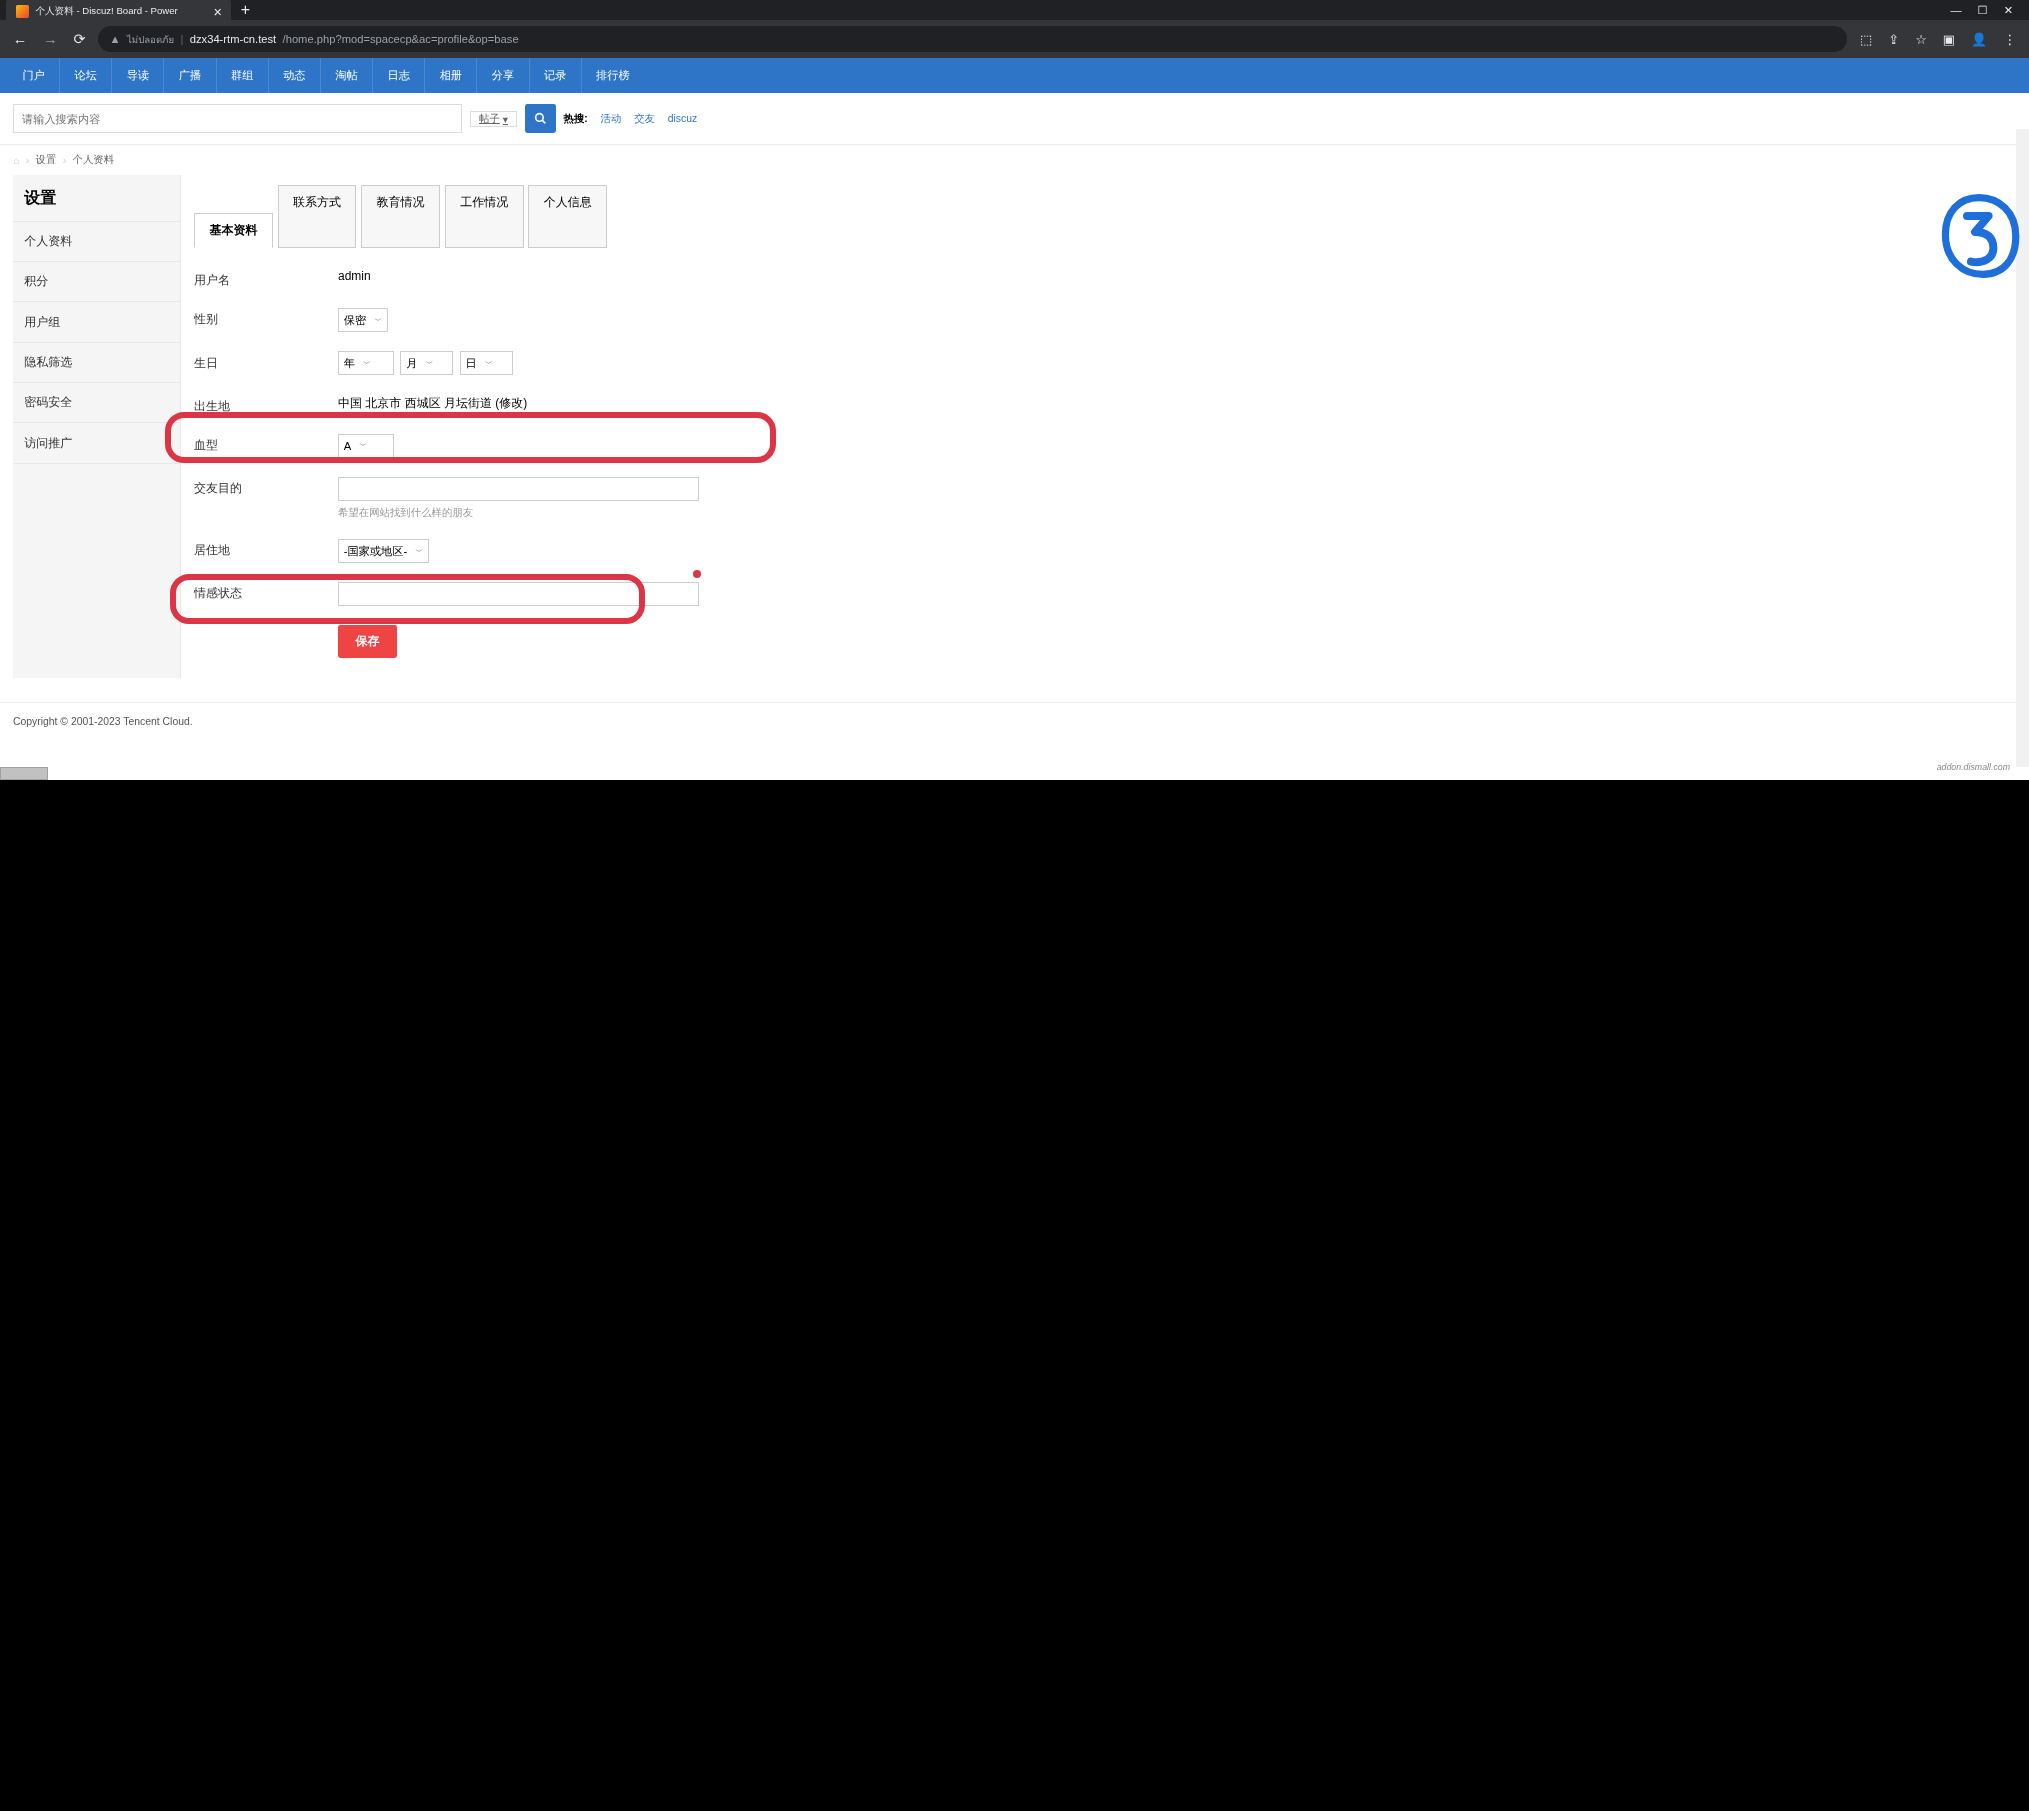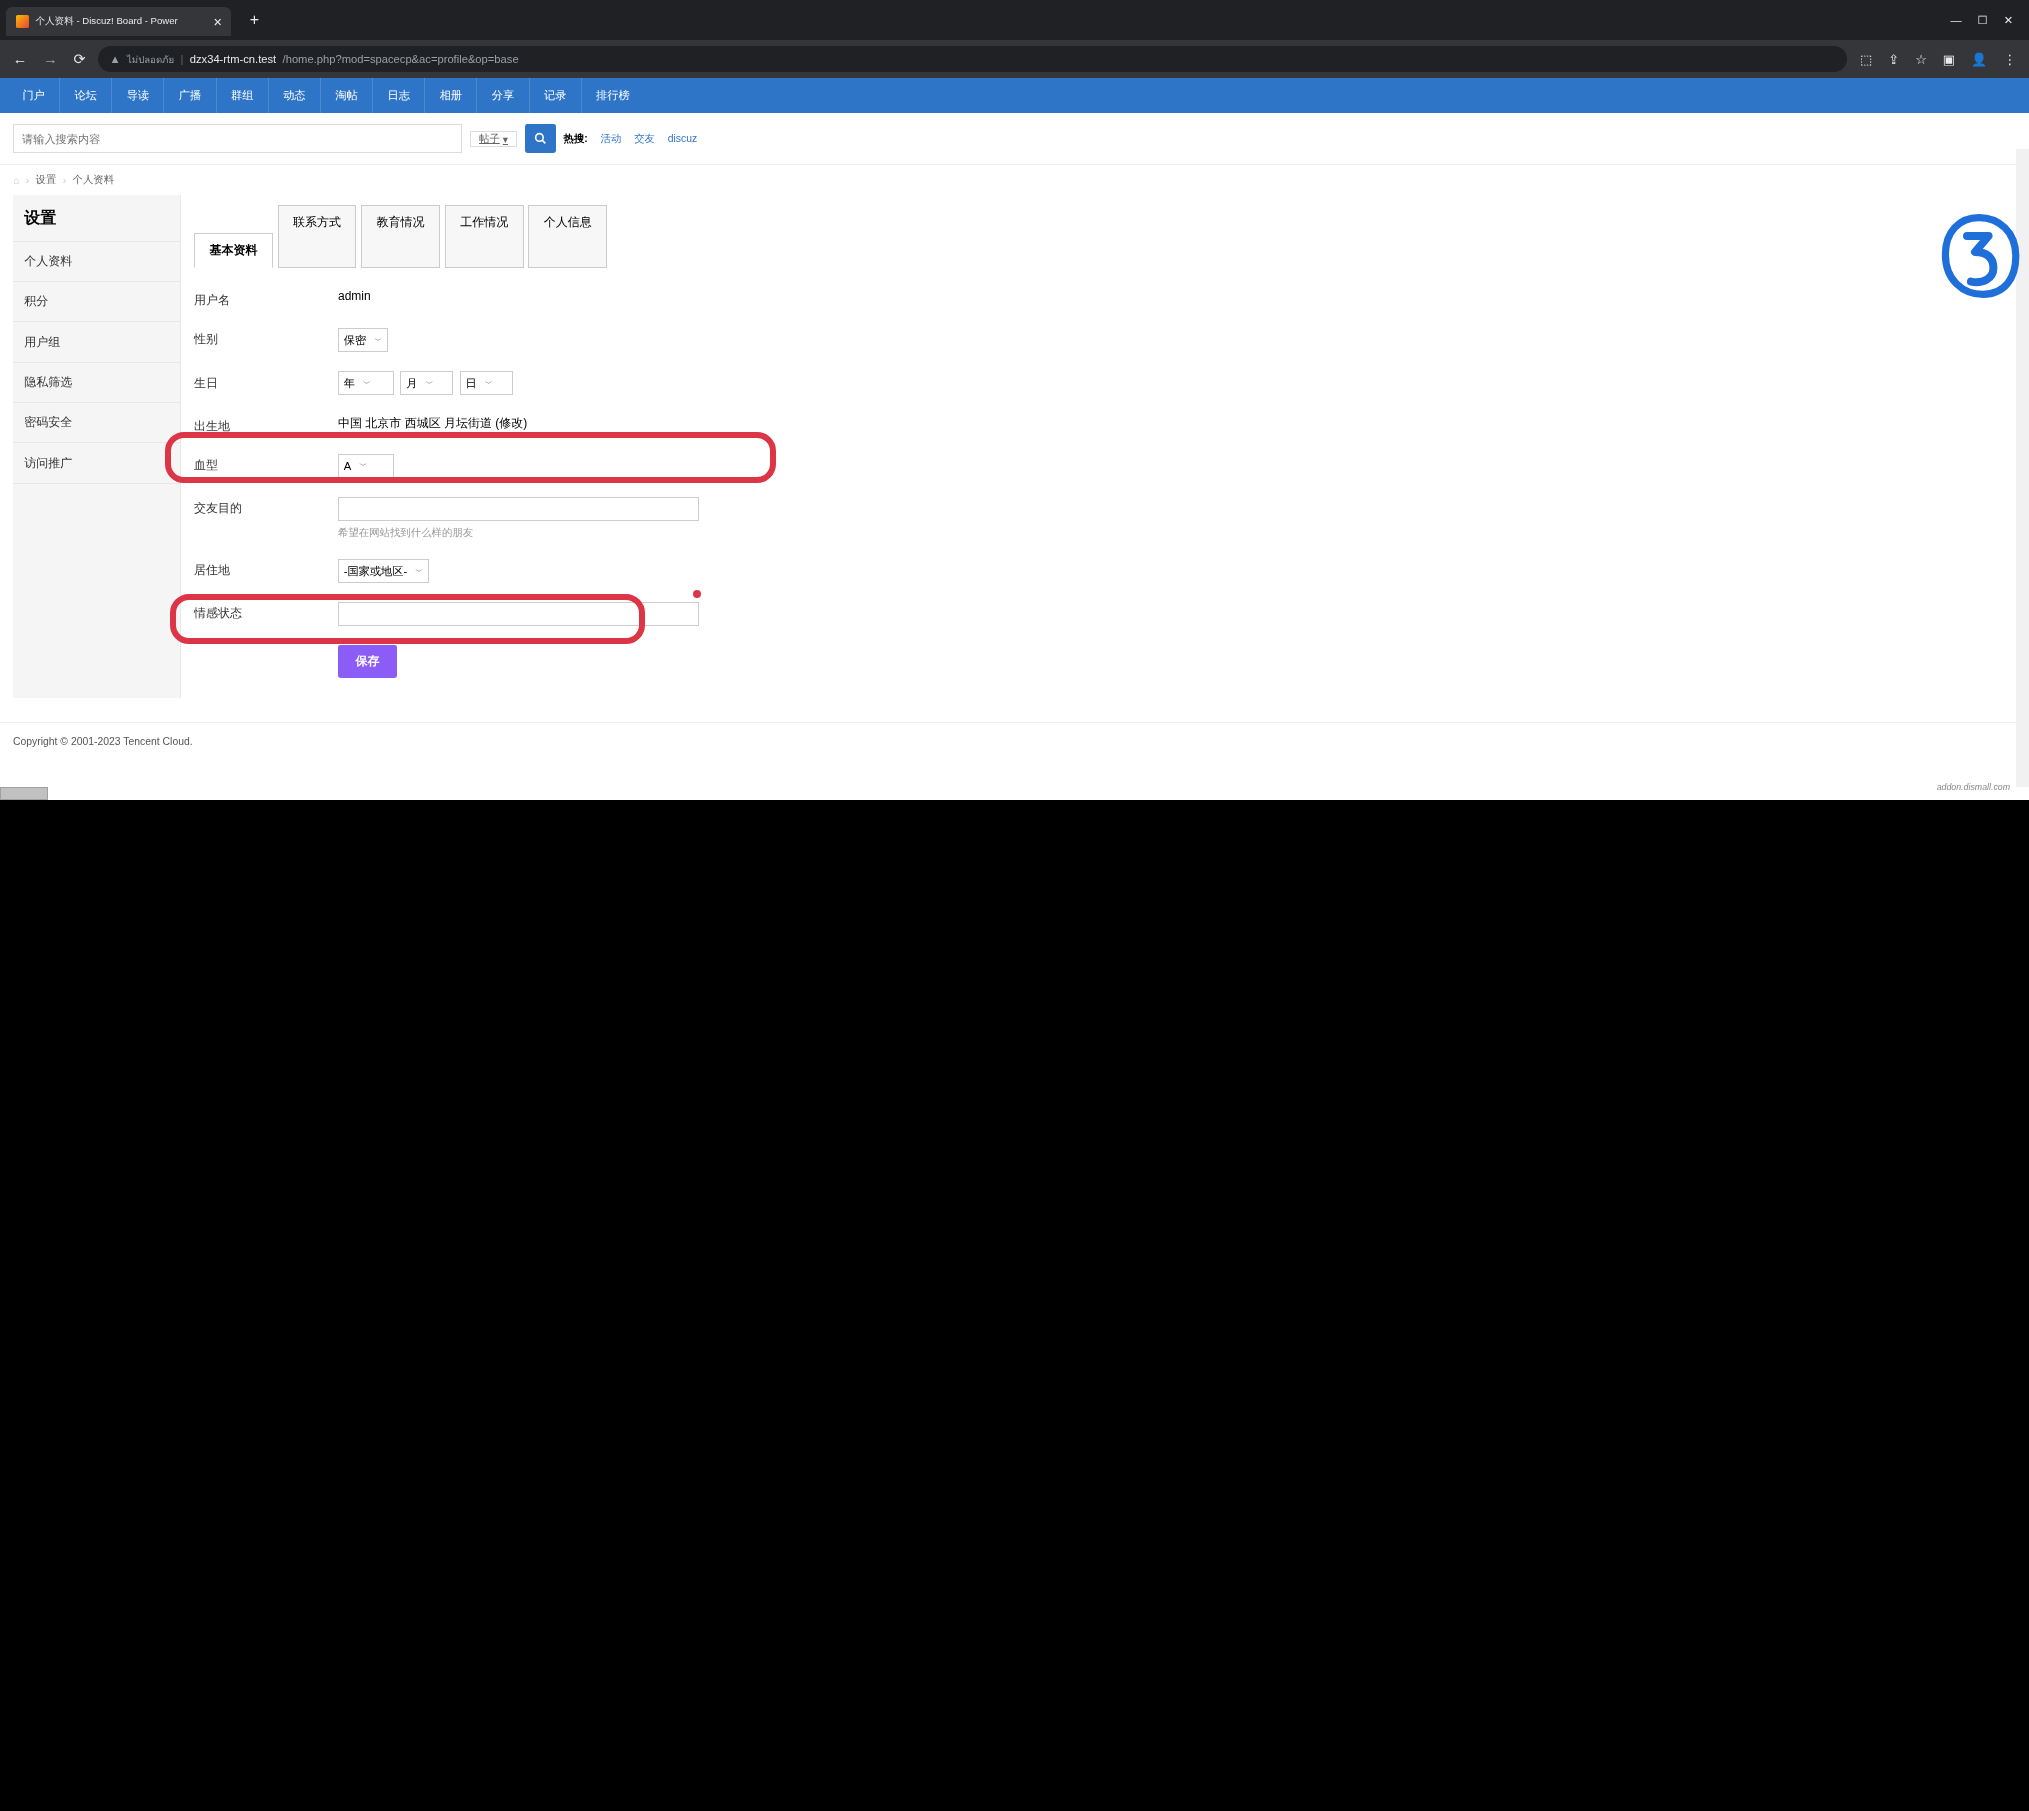--- a/index.html
+++ b/index.html
@@ -1,20 +1,20 @@
 <!DOCTYPE html>
 <html style="font-size:13px"><head>
   <meta charset="utf-8">
   <style>
     * { margin: 0; padding: 0; box-sizing: border-box; }
     body { font-family: -apple-system, "Microsoft YaHei", sans-serif; font-size: 11.2px; background: #000; }
     
     
     .browser-chrome { background: #202124; color: #e8eaed; }
-    .tab-bar { display: flex; align-items: center; height: 40px; padding: 0 6.4px; gap: 12px; }
+    .tab-bar { display: flex; align-items: center; height: 20px; padding: 0 6.4px; gap: 3px; }
     .tab { display: flex; align-items: center; background: #35363a; border-radius: 6.4px 6.4px 0 0; height: 29px; padding: 0 9.6px; width: 225px; gap: 6.4px; margin-top: 3.2px; }
     .tab-favicon { width: 13px; height: 13px; background: linear-gradient(135deg,#fbbc04,#ea4335); border-radius: 1.6px; }
     .tab-title { flex: 1; font-size: 9.6px; overflow: hidden; text-overflow: ellipsis; white-space: nowrap; color: #e8eaed; }
     .tab-close { cursor: pointer; font-size: 14.4px; }
     .new-tab { font-size: 16px; cursor: pointer; padding: 0 6.4px; color: #e8eaed; }
     
     .addr-bar { display: flex; align-items: center; height: 38px; padding: 0 9.6px; gap: 9.6px; background: #35363a; }
     .nav-btn { color: #9aa0a6; font-size: 14.4px; cursor: pointer; padding: 3.2px; }
     .nav-btn.active { color: #e8eaed; }
     .url-box { flex: 1; display: flex; align-items: center; background: #202124; border-radius: 16px; height: 26px; padding: 0 11.2px; gap: 6.4px; }
@@ -59,21 +59,21 @@
     
     .form-row { display: flex; padding: 9.6px 0; align-items: flex-start; }
     .form-label { flex: 0 0 144px; font-size: 12px; color: #333; padding-top: 3.2px; }
     .form-val { flex: 1; font-size: 12px; }
     .form-input { width: 361px; height: 24px; border: 0.8px solid #ccc; padding: 0 4.8px; font-size: 11.2px; }
     .form-select { height: 24px; border: 0.8px solid #ccc; padding: 0 4.8px; font-size: 11.2px; display: inline-flex; align-items: center; gap: 8px; cursor: pointer; background: #fff; }
     .form-select .chev { font-size: 8px; color: #666; }
     .form-hint { color: #999; font-size: 10.4px; margin-top: 4.8px; }
     .modify-link { cursor: pointer; }
     
-    .save-btn { background: #8b5cf6; color: #fff; border: none; padding: 8px 17.6px; font-size: 12px; cursor: pointer; border-radius: 2.4px; font-weight: bold; }
+    .save-btn { background: #ef4444; color: #fff; border: none; padding: 8px 17.6px; font-size: 12px; cursor: pointer; border-radius: 2.4px; font-weight: bold; }
     
     .footer { padding: 13px; font-size: 10.4px; color: #555; border-top: 0.8px solid #eee; margin-top: 8px; }
     .footer strong { font-weight: bold; }
     
     
     .red-annot { position: absolute; border: 6.4px solid #dc3545; border-radius: 19px; pointer-events: none; z-index: 10; }
     .red-annot.a1 { left: -16px; top: 237px; width: 611px; height: 51px; }
     .red-annot.a2 { left: -11.2px; top: 399px; width: 475px; height: 50px; }
     .red-dot { position: absolute; left: 512px; top: 395px; width: 8px; height: 8px; background: #dc3545; border-radius: 50%; }
     

